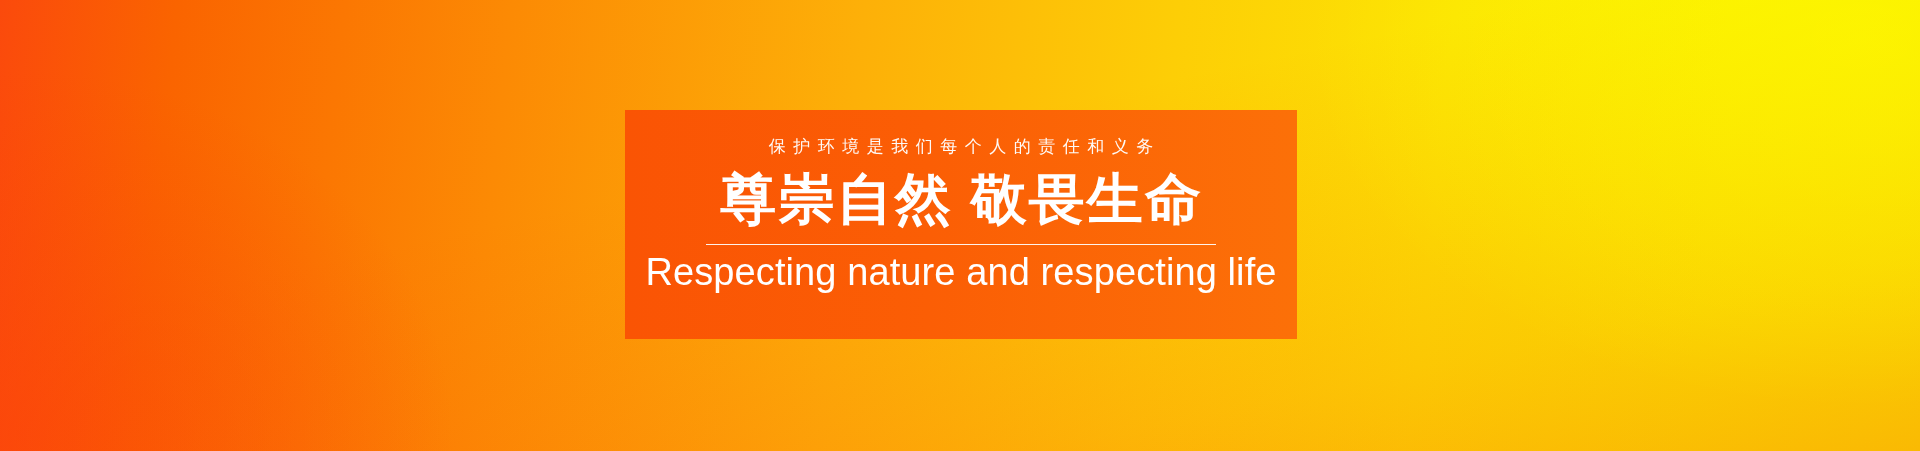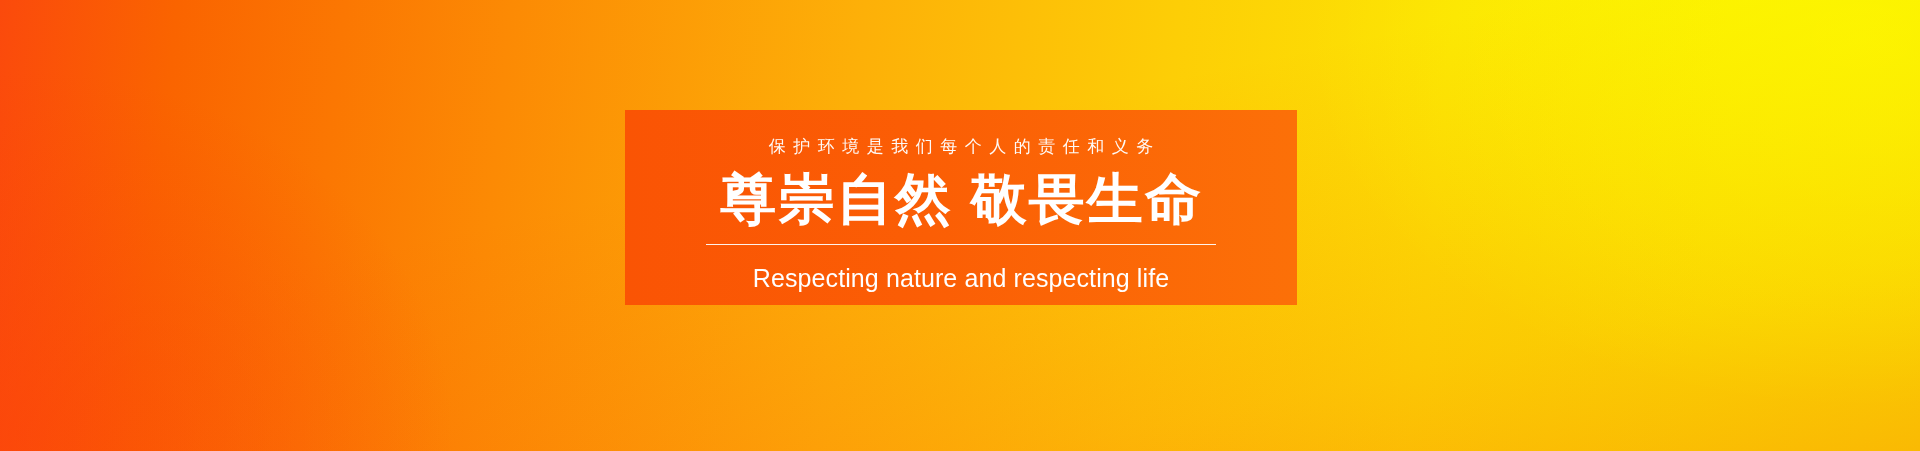--- a/index.html
+++ b/index.html
@@ -52,21 +52,21 @@
         rgba(252, 64, 12, 0.55) 0%,
         rgba(252, 64, 12, 0.00) 70%);
   }
 
   
   .panel {
     position: absolute;
     left: 625px;
     top: 110px;
     width: 672px;
-    height: 195px;
+    height: 229px;
     background: linear-gradient(90deg, #FA5404 0%, #FB5E05 45%, #FC7008 100%);
     display: flex;
     flex-direction: column;
     align-items: center;
     justify-content: flex-start;
     box-sizing: border-box;
     padding-top: 28px;
   }
 
   .tagline {
@@ -94,26 +94,26 @@
 
   .divider {
     width: 510px;
     height: 1px;
     background: rgba(255, 255, 255, 0.92);
     margin-top: 17px;
   }
 
   .subtitle {
     color: #FFFFFF;
-    font-size: 25px;
+    font-size: 38px;
     font-weight: 300;
     letter-spacing: 0.1px;
     line-height: 1;
     white-space: nowrap;
-    margin-top: 21px;
+    margin-top: 8px;
   }
 </style>
 </head>
 <body>
 
 <div class="banner">
 
   <div class="bg-base"></div>
   <div class="bg-warm-sweep"></div>
   <div class="bg-corner-glow"></div>

